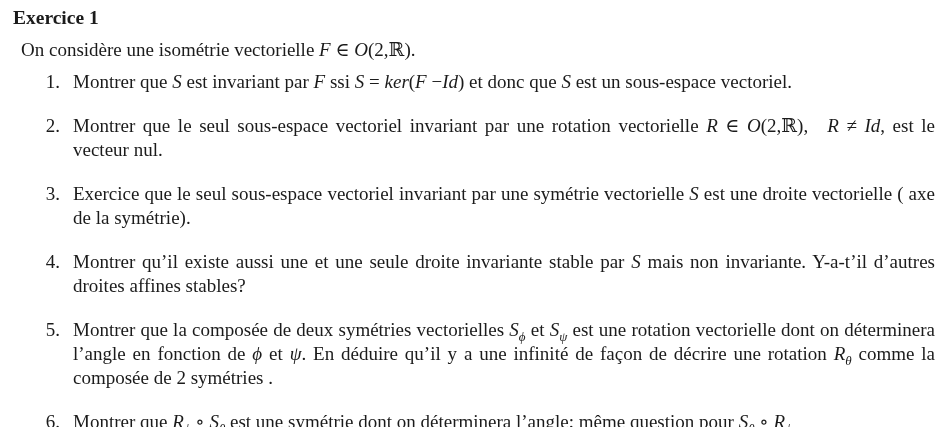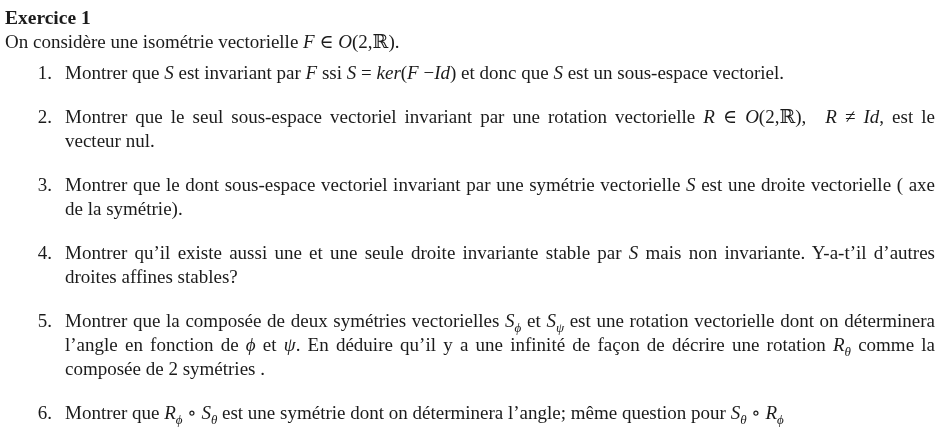--- a/index.html
+++ b/index.html
@@ -10,29 +10,29 @@
   .page {
     position: relative;
     width: 943px;
     height: 427px;
     box-sizing: border-box;
     background: #ffffff;
     color: #1b1b1b;
     font-family: "Liberation Serif", "DejaVu Serif", serif;
     font-size: 19px;
     line-height: 24px;
-    padding: 6px 8px 0 5px;
+    padding: 6px 8px 0 13px;
     overflow: hidden;
   }
   .title {
     font-weight: bold;
     font-size: 19.5px;
   }
   .intro {
-    margin: 0;
+    margin: 8px;
   }
   ol.items {
     list-style: none;
     margin: 7px 0 0 0;
     padding: 0;
   }
   ol.items > li {
     position: relative;
     padding-left: 60px;
     margin-bottom: 20px;
@@ -61,18 +61,18 @@
 </style>
 </head>
 <body>
 
 <div class="page">
   <div class="title">Exercice 1</div>
   <p class="intro"><span class="txt">On considère une isométrie vectorielle </span><span class="math">F</span><span class="txt"> ∈ </span><span class="math">O</span><span class="txt">(2,ℝ).</span></p>
   <ol class="items">
       <li><span class="num">1.</span><span class="txt">Montrer que </span><span class="math">S</span><span class="txt"> est invariant par </span><span class="math">F</span><span class="txt"> ssi </span><span class="math">S</span><span class="txt"> = </span><span class="math">ker</span><span class="txt">(</span><span class="math">F</span><span class="txt"> −</span><span class="math">Id</span><span class="txt">) et donc que </span><span class="math">S</span><span class="txt"> est un sous-espace vectoriel.</span></li>
       <li><span class="num">2.</span><span class="txt">Montrer que le seul sous-espace vectoriel invariant par une rotation vectorielle </span><span class="math">R</span><span class="txt"> ∈ </span><span class="math">O</span><span class="txt">(2,ℝ),</span><span class="txt"> </span><span class="math">R</span><span class="txt"> ≠ </span><span class="math">Id</span><span class="txt">, est le vecteur nul.</span></li>
-      <li><span class="num">3.</span><span class="txt">Montrer que le dont sous-espace vectoriel invariant par une symétrie vectorielle </span><span class="math">S</span><span class="txt"> est une droite vectorielle ( axe de la symétrie).</span></li>
+      <li><span class="num">3.</span><span class="txt">Exercice que le seul sous-espace vectoriel invariant par une symétrie vectorielle </span><span class="math">S</span><span class="txt"> est une droite vectorielle ( axe de la symétrie).</span></li>
       <li><span class="num">4.</span><span class="txt">Montrer qu’il existe aussi une et une seule droite invariante stable par </span><span class="math">S</span><span class="txt"> mais non invariante. Y-a-t’il d’autres droites affines stables?</span></li>
       <li><span class="num">5.</span><span class="txt">Montrer que la composée de deux symétries vectorielles </span><span class="math">S</span><span class="msub">ϕ</span><span class="txt"> et </span><span class="math">S</span><span class="msub">ψ</span><span class="txt"> est une rotation vectorielle dont on déterminera l’angle en fonction de </span><span class="math">ϕ</span><span class="txt"> et </span><span class="math">ψ</span><span class="txt">. En déduire qu’il y a une infinité de façon de décrire une rotation </span><span class="math">R</span><span class="msub">θ</span><span class="txt"> comme la composée de 2 symétries .</span></li>
       <li><span class="num">6.</span><span class="txt">Montrer que </span><span class="math">R</span><span class="msub">ϕ</span><span class="txt"> ∘ </span><span class="math">S</span><span class="msub">θ</span><span class="txt"> est une symétrie dont on déterminera l’angle; même question pour </span><span class="math">S</span><span class="msub">θ</span><span class="txt"> ∘ </span><span class="math">R</span><span class="msub">ϕ</span></li>
     </ol>
 </div>
 
 </body></html>

